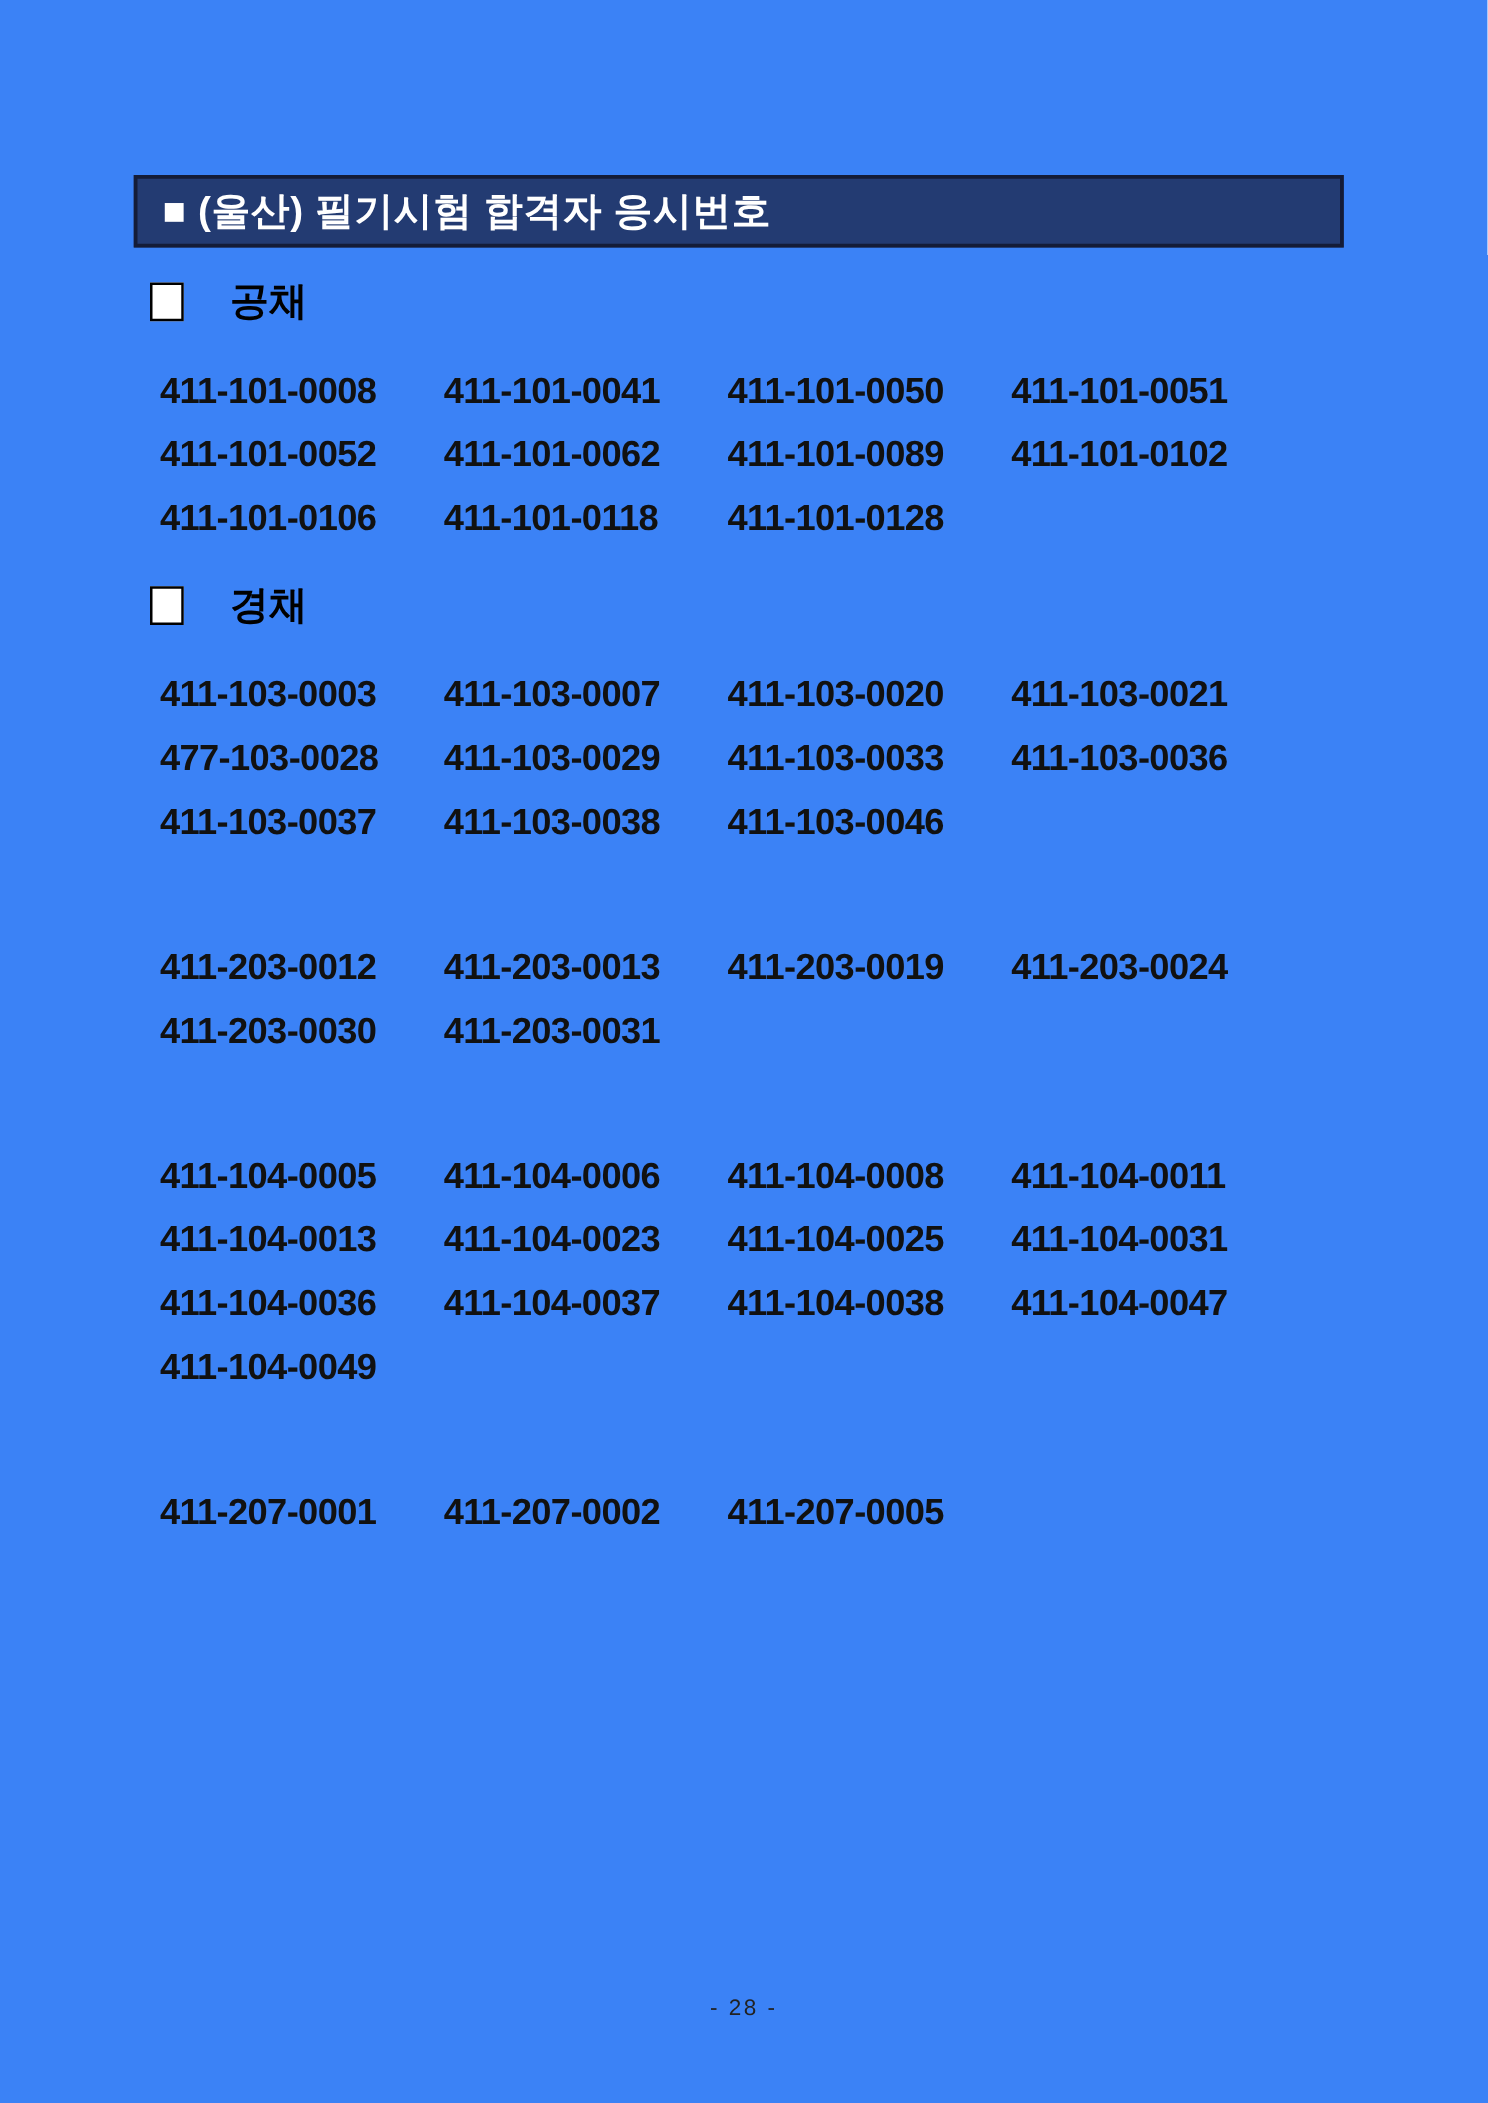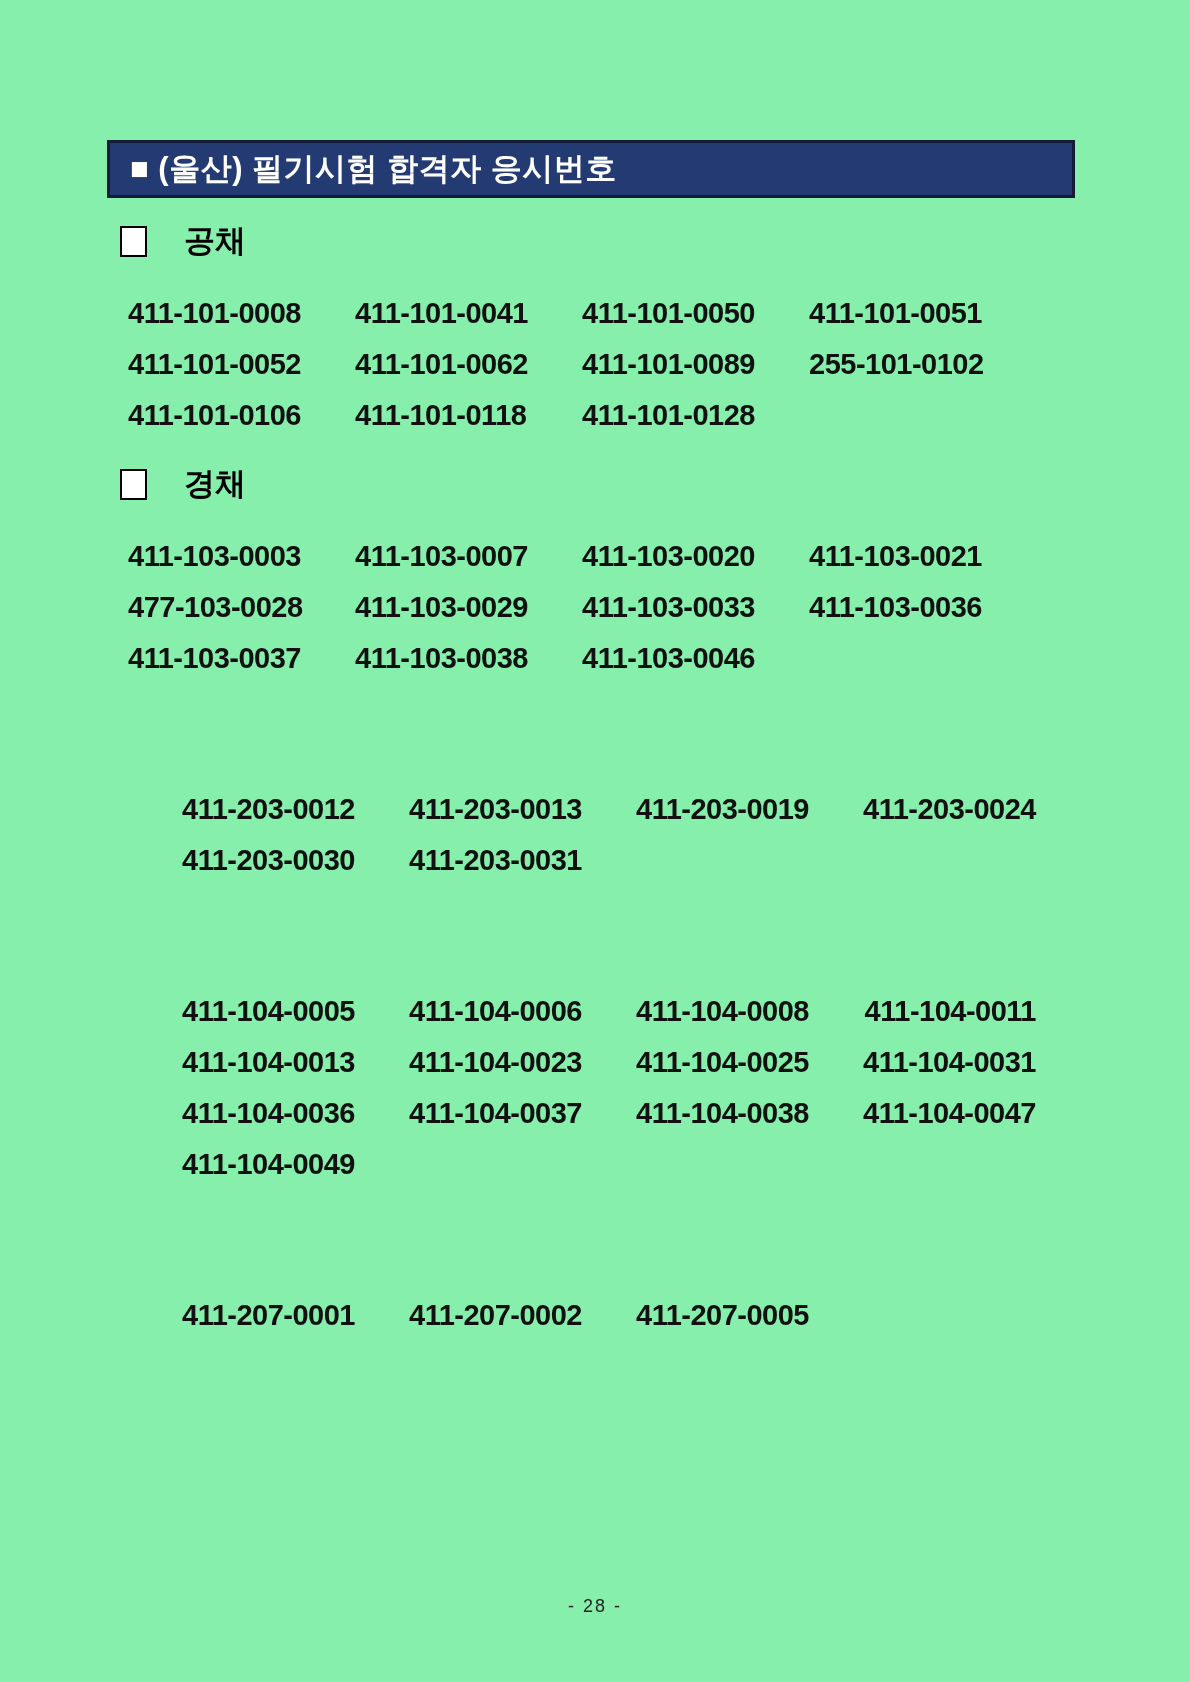--- a/index.html
+++ b/index.html
@@ -7,21 +7,21 @@
     --header-border: #141C38;
     --header-text: #FFFFFF;
     --body-text: #111111;
   }
   * { box-sizing: border-box; }
   html, body { margin: 0; padding: 0; background: #ffffff; }
   .page {
     position: relative;
     width: 1190px;
     height: 1682px;
-    background: #86efac;
+    background: #3b82f6;
     font-family: "Liberation Sans", sans-serif;
     overflow: hidden;
   }
   .header-bar {
     margin: 140px 0 0 107px;
     width: 968px;
     height: 58px;
     background: var(--header-bg);
     border: 3px solid var(--header-border);
     display: flex;
@@ -55,21 +55,21 @@
     background: #ffffff;
     flex: 0 0 auto;
   }
   .number-grid {
     display: grid;
     grid-template-columns: 227px 227px 227px 227px;
     row-gap: 20px;
     margin-left: 128px;
     margin-top: 40px;
   }
-  .number-grid + .number-grid { margin-top: 120px; text-align: right; }
+  .number-grid + .number-grid { margin-top: 85px; }
   .num {
     font-weight: bold;
     font-size: 29px;
     line-height: 31px;
     color: var(--body-text);
     letter-spacing: -0.5px;
     white-space: nowrap;
   }
   .footer {
     position: absolute;
@@ -96,21 +96,21 @@
         <span>공채</span>
       </div>
       <div class="number-grid">
         <span class="num">411-101-0008</span>
         <span class="num">411-101-0041</span>
         <span class="num">411-101-0050</span>
         <span class="num">411-101-0051</span>
         <span class="num">411-101-0052</span>
         <span class="num">411-101-0062</span>
         <span class="num">411-101-0089</span>
-        <span class="num">255-101-0102</span>
+        <span class="num">411-101-0102</span>
         <span class="num">411-101-0106</span>
         <span class="num">411-101-0118</span>
         <span class="num">411-101-0128</span>
       </div>
       <div class="section-label">
         <span class="checkbox"></span>
         <span>경채</span>
       </div>
       <div class="number-grid">
         <span class="num">411-103-0003</span>

